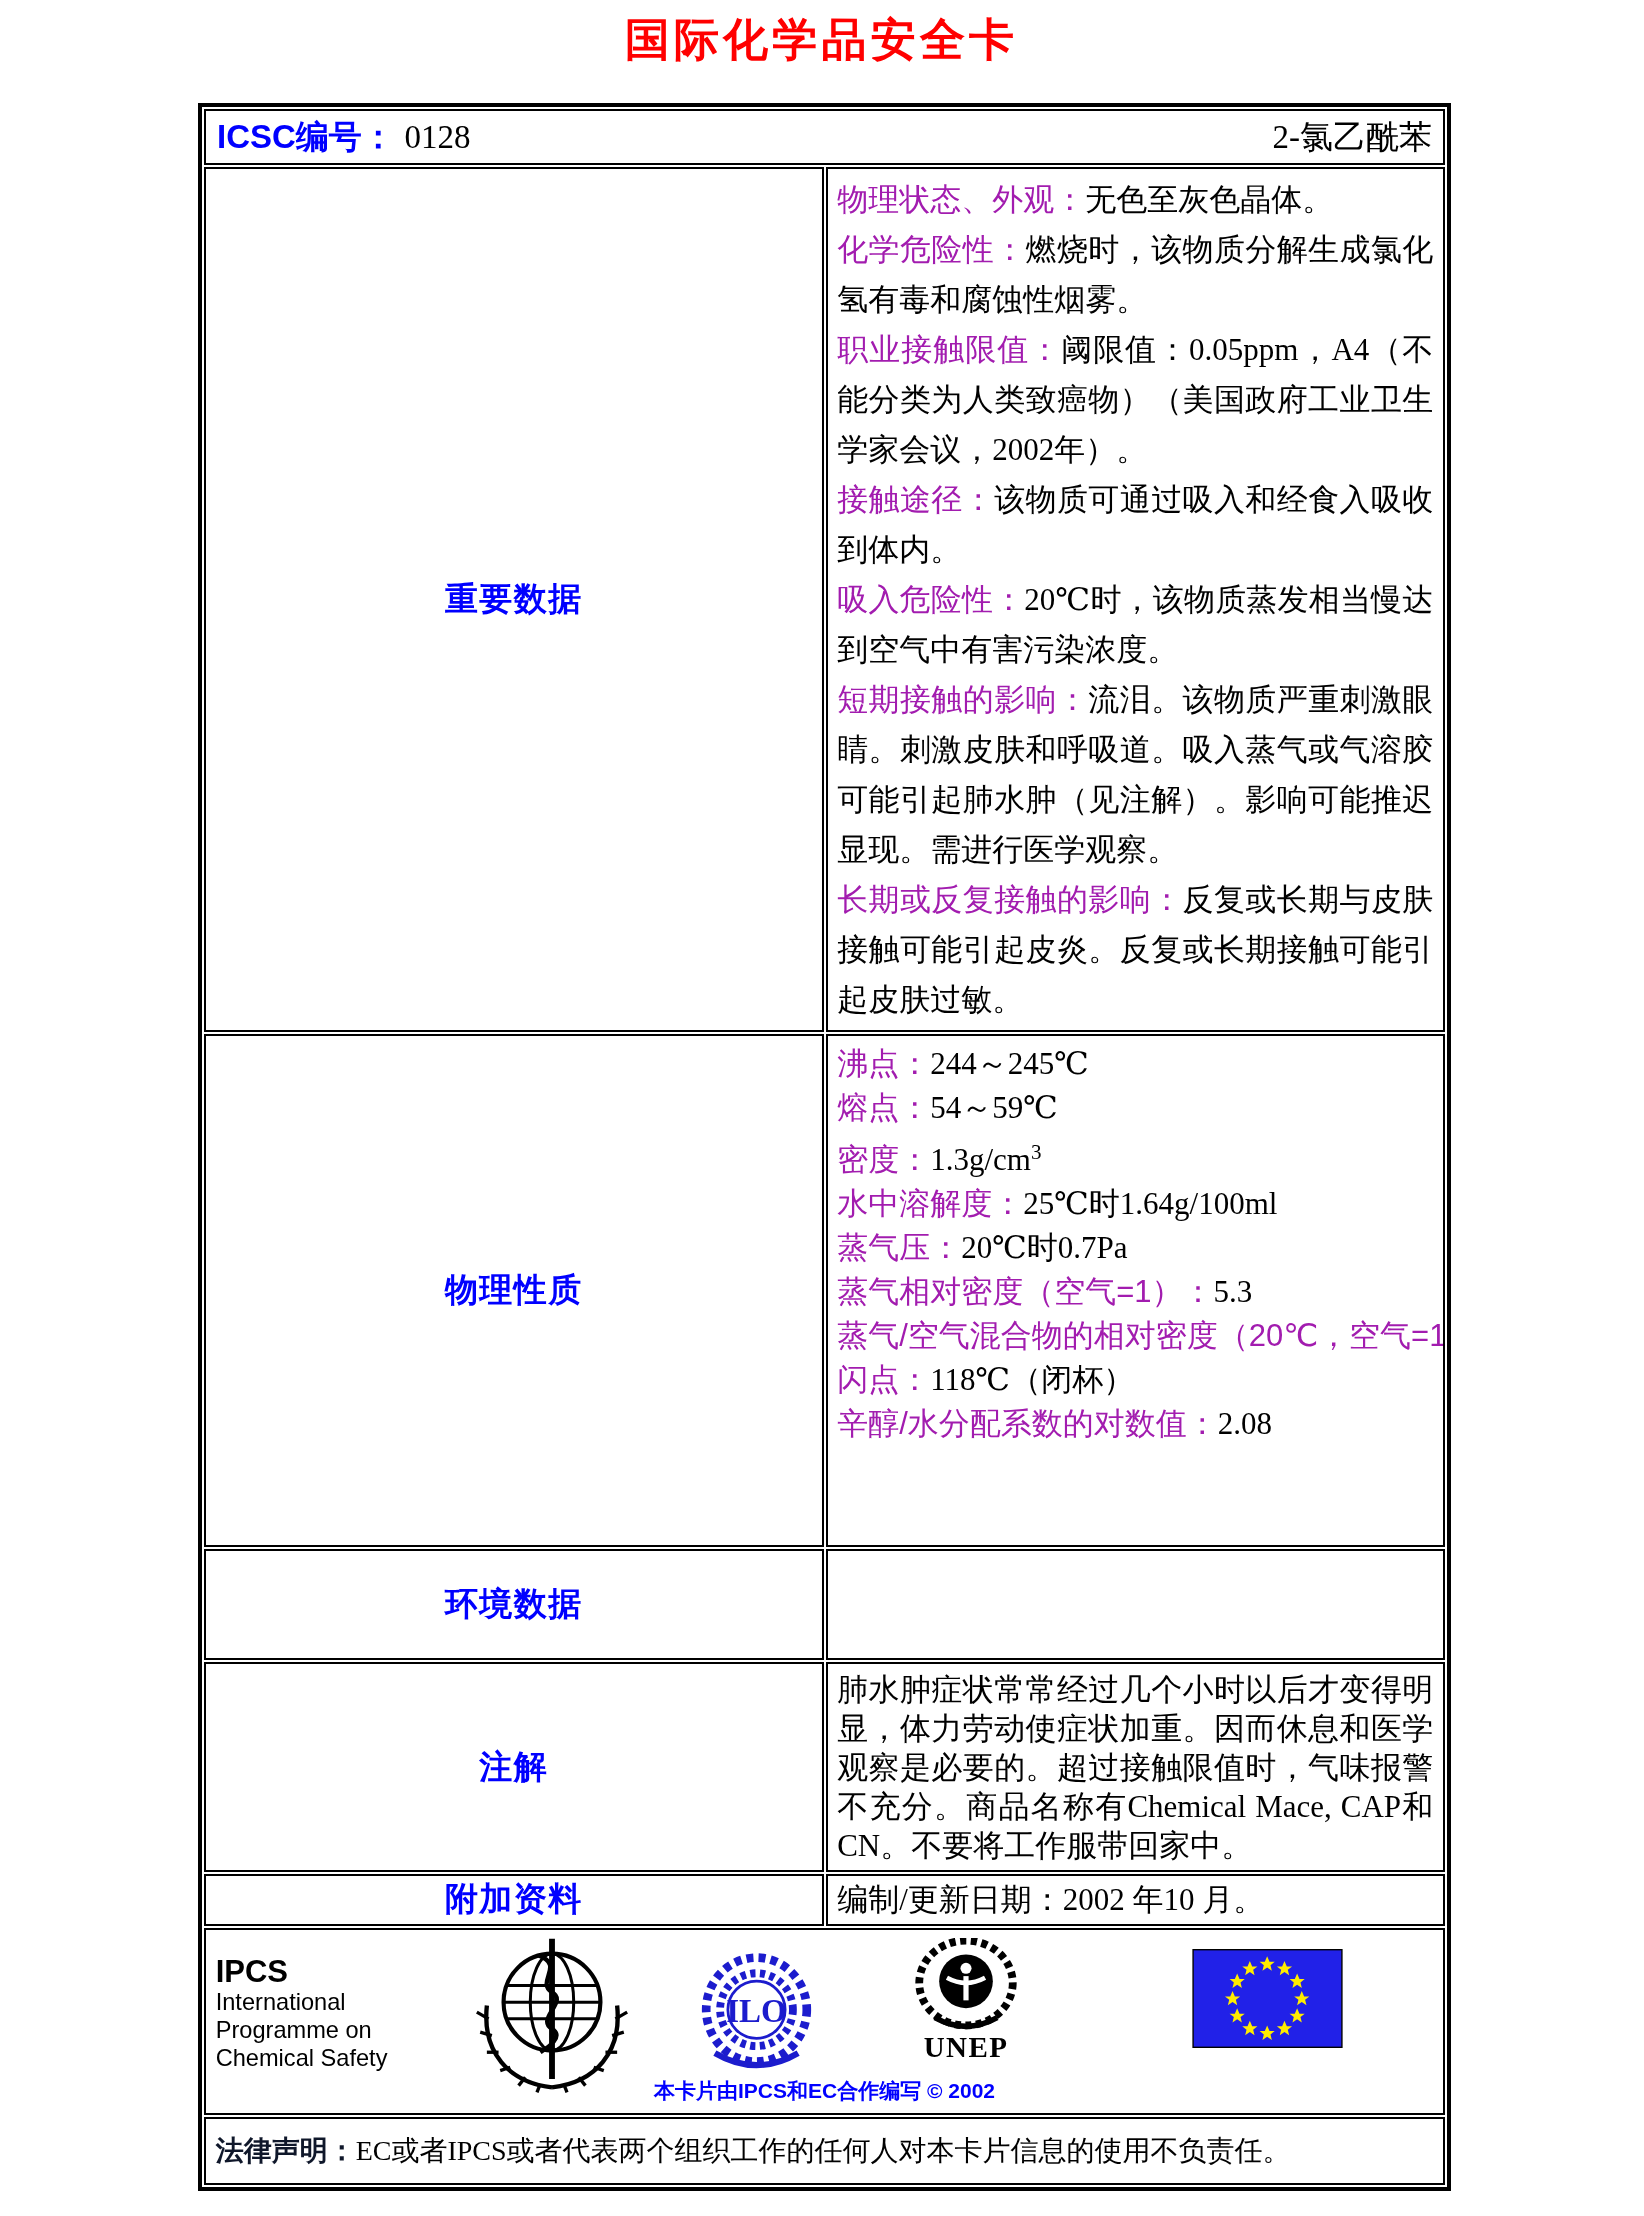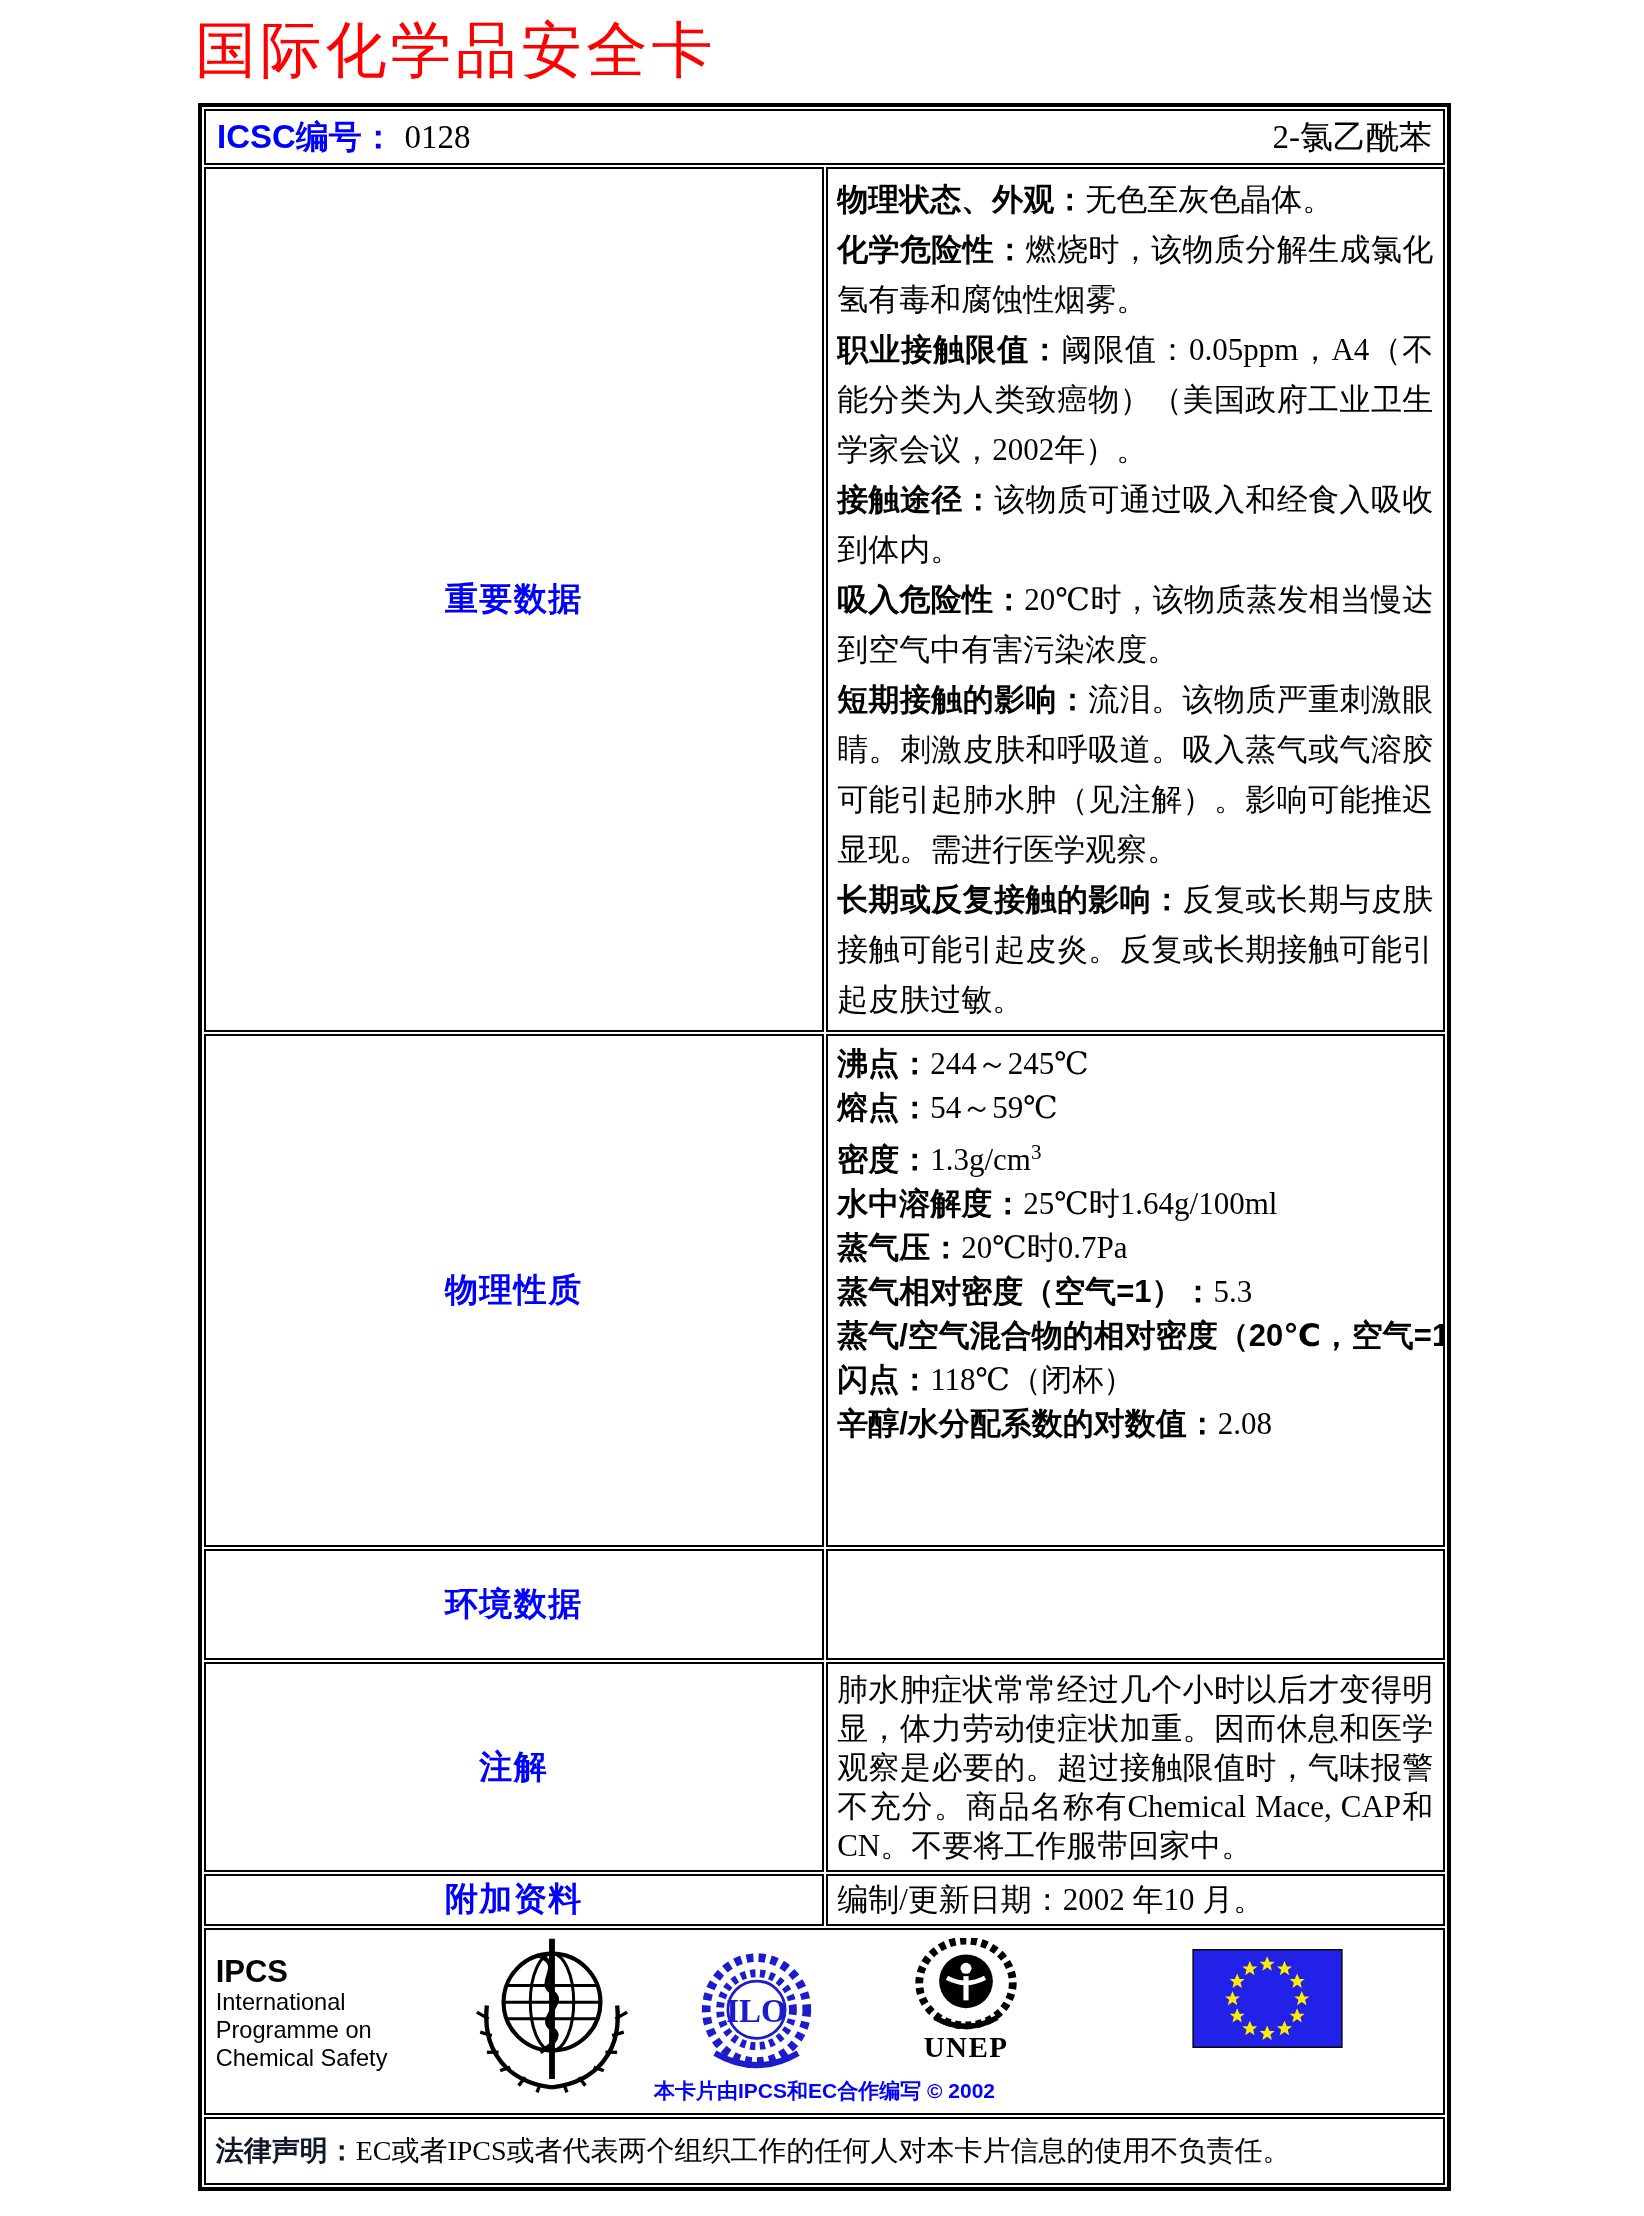--- a/index.html
+++ b/index.html
@@ -1,40 +1,40 @@
 <!DOCTYPE html>
 <html style="font-size:11px"><head>
 <meta charset="utf-8">
 <style>
   html,body{margin:0;padding:0;}
   body{
     width:1644px;height:2216px;background:#ffffff;position:relative;
     font-family:"Liberation Serif","DejaVu Serif",serif;color:#000;
   }
   .page-title{
-    position:absolute;top:9.7px;left:195px;width:1253px;text-align:left;
-    font-size:61px;font-weight:400;color:#ff0000;letter-spacing:4.2px;
+    position:absolute;top:9.7px;left:195px;width:1253px;text-align:center;
+    font-size:45px;font-weight:700;color:#ff0000;letter-spacing:4.2px;
     font-family:"DejaVu Serif","Liberation Serif",serif;
   }
   .card{position:absolute;top:103px;left:198px;}
   table.icsc{
     border-collapse:separate;border-spacing:2.8px;border:4.2px solid #000;
     width:1253px;box-sizing:border-box;table-layout:fixed;background:#fff;
   }
   td{border:2.1px solid #000;box-sizing:border-box;vertical-align:middle;overflow:hidden;}
   .label-cell{
     width:179px;text-align:center;color:#0000ff;font-weight:bold;font-size:33px;
     font-family:Liberation Sans, sans-serif;letter-spacing:1.4px;
   }
   .content-cell{padding:5.6px 9.7px;vertical-align:top;}
   .hdr-cell{padding:0 11px;}
   .hdr{display:flex;justify-content:space-between;align-items:center;font-size:33px;}
   .hdr .icsc-label{color:#0000ff;font-weight:bold;font-family:"Liberation Sans","DejaVu Sans",sans-serif;}
   .hdr .icsc-no{margin-left:9.7px;}
-  .k{color:#000000;font-weight:bold;font-family:"Liberation Sans","DejaVu Sans",sans-serif;}
+  .k{color:#a21caf;font-weight:normal;font-family:"Liberation Sans","DejaVu Sans",sans-serif;}
   .imp p{margin:0;font-size:31px;line-height:50px;text-align:justify;}
   .phys .pline{font-size:31px;line-height:44px;white-space:nowrap;}
   .phys sup{font-size:21px;}
   .notes-text{font-size:31px;line-height:39px;text-align:justify;}
   .addl-line{font-size:31px;line-height:36px;}
   .logos-cell{position:relative;padding:0;}
   .ipcs-block{position:absolute;left:9.7px;top:25px;font-family:"Liberation Sans","DejaVu Sans",sans-serif;}
   .ipcs-acronym{font-size:31px;font-weight:bold;line-height:33px;}
   .ipcs-line{font-size:23.6px;line-height:28px;}
   .logo{position:absolute;}

